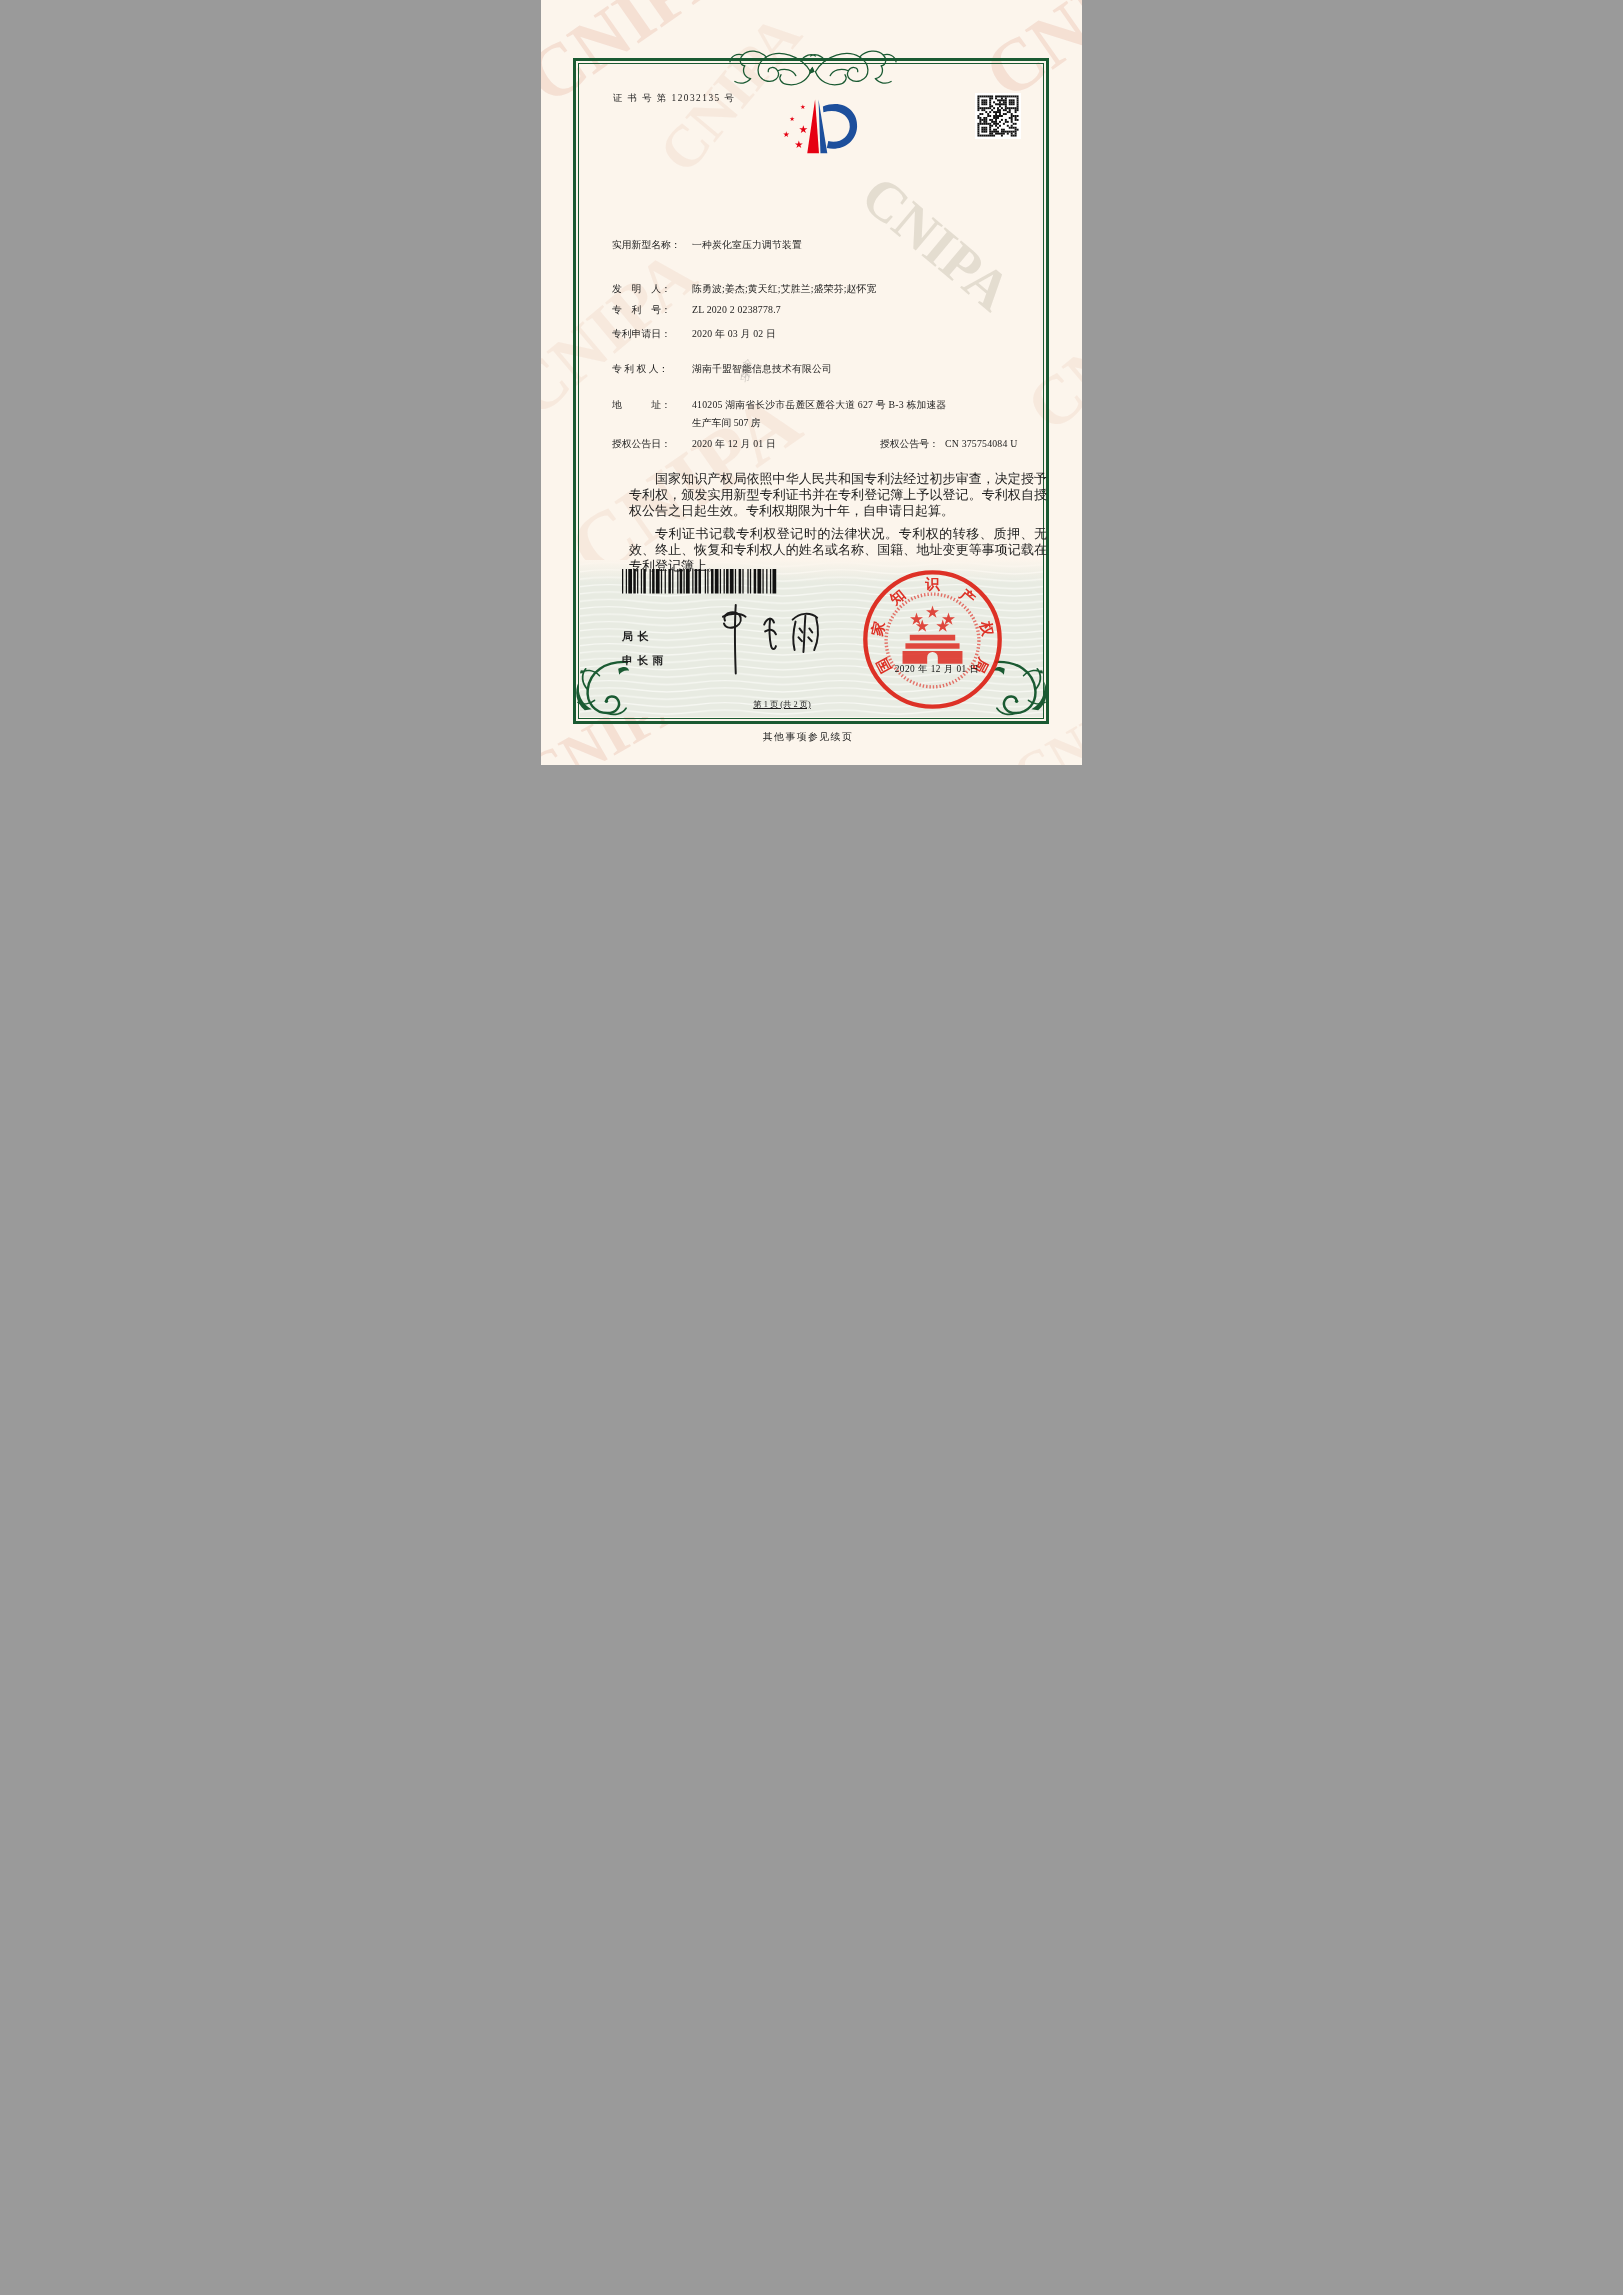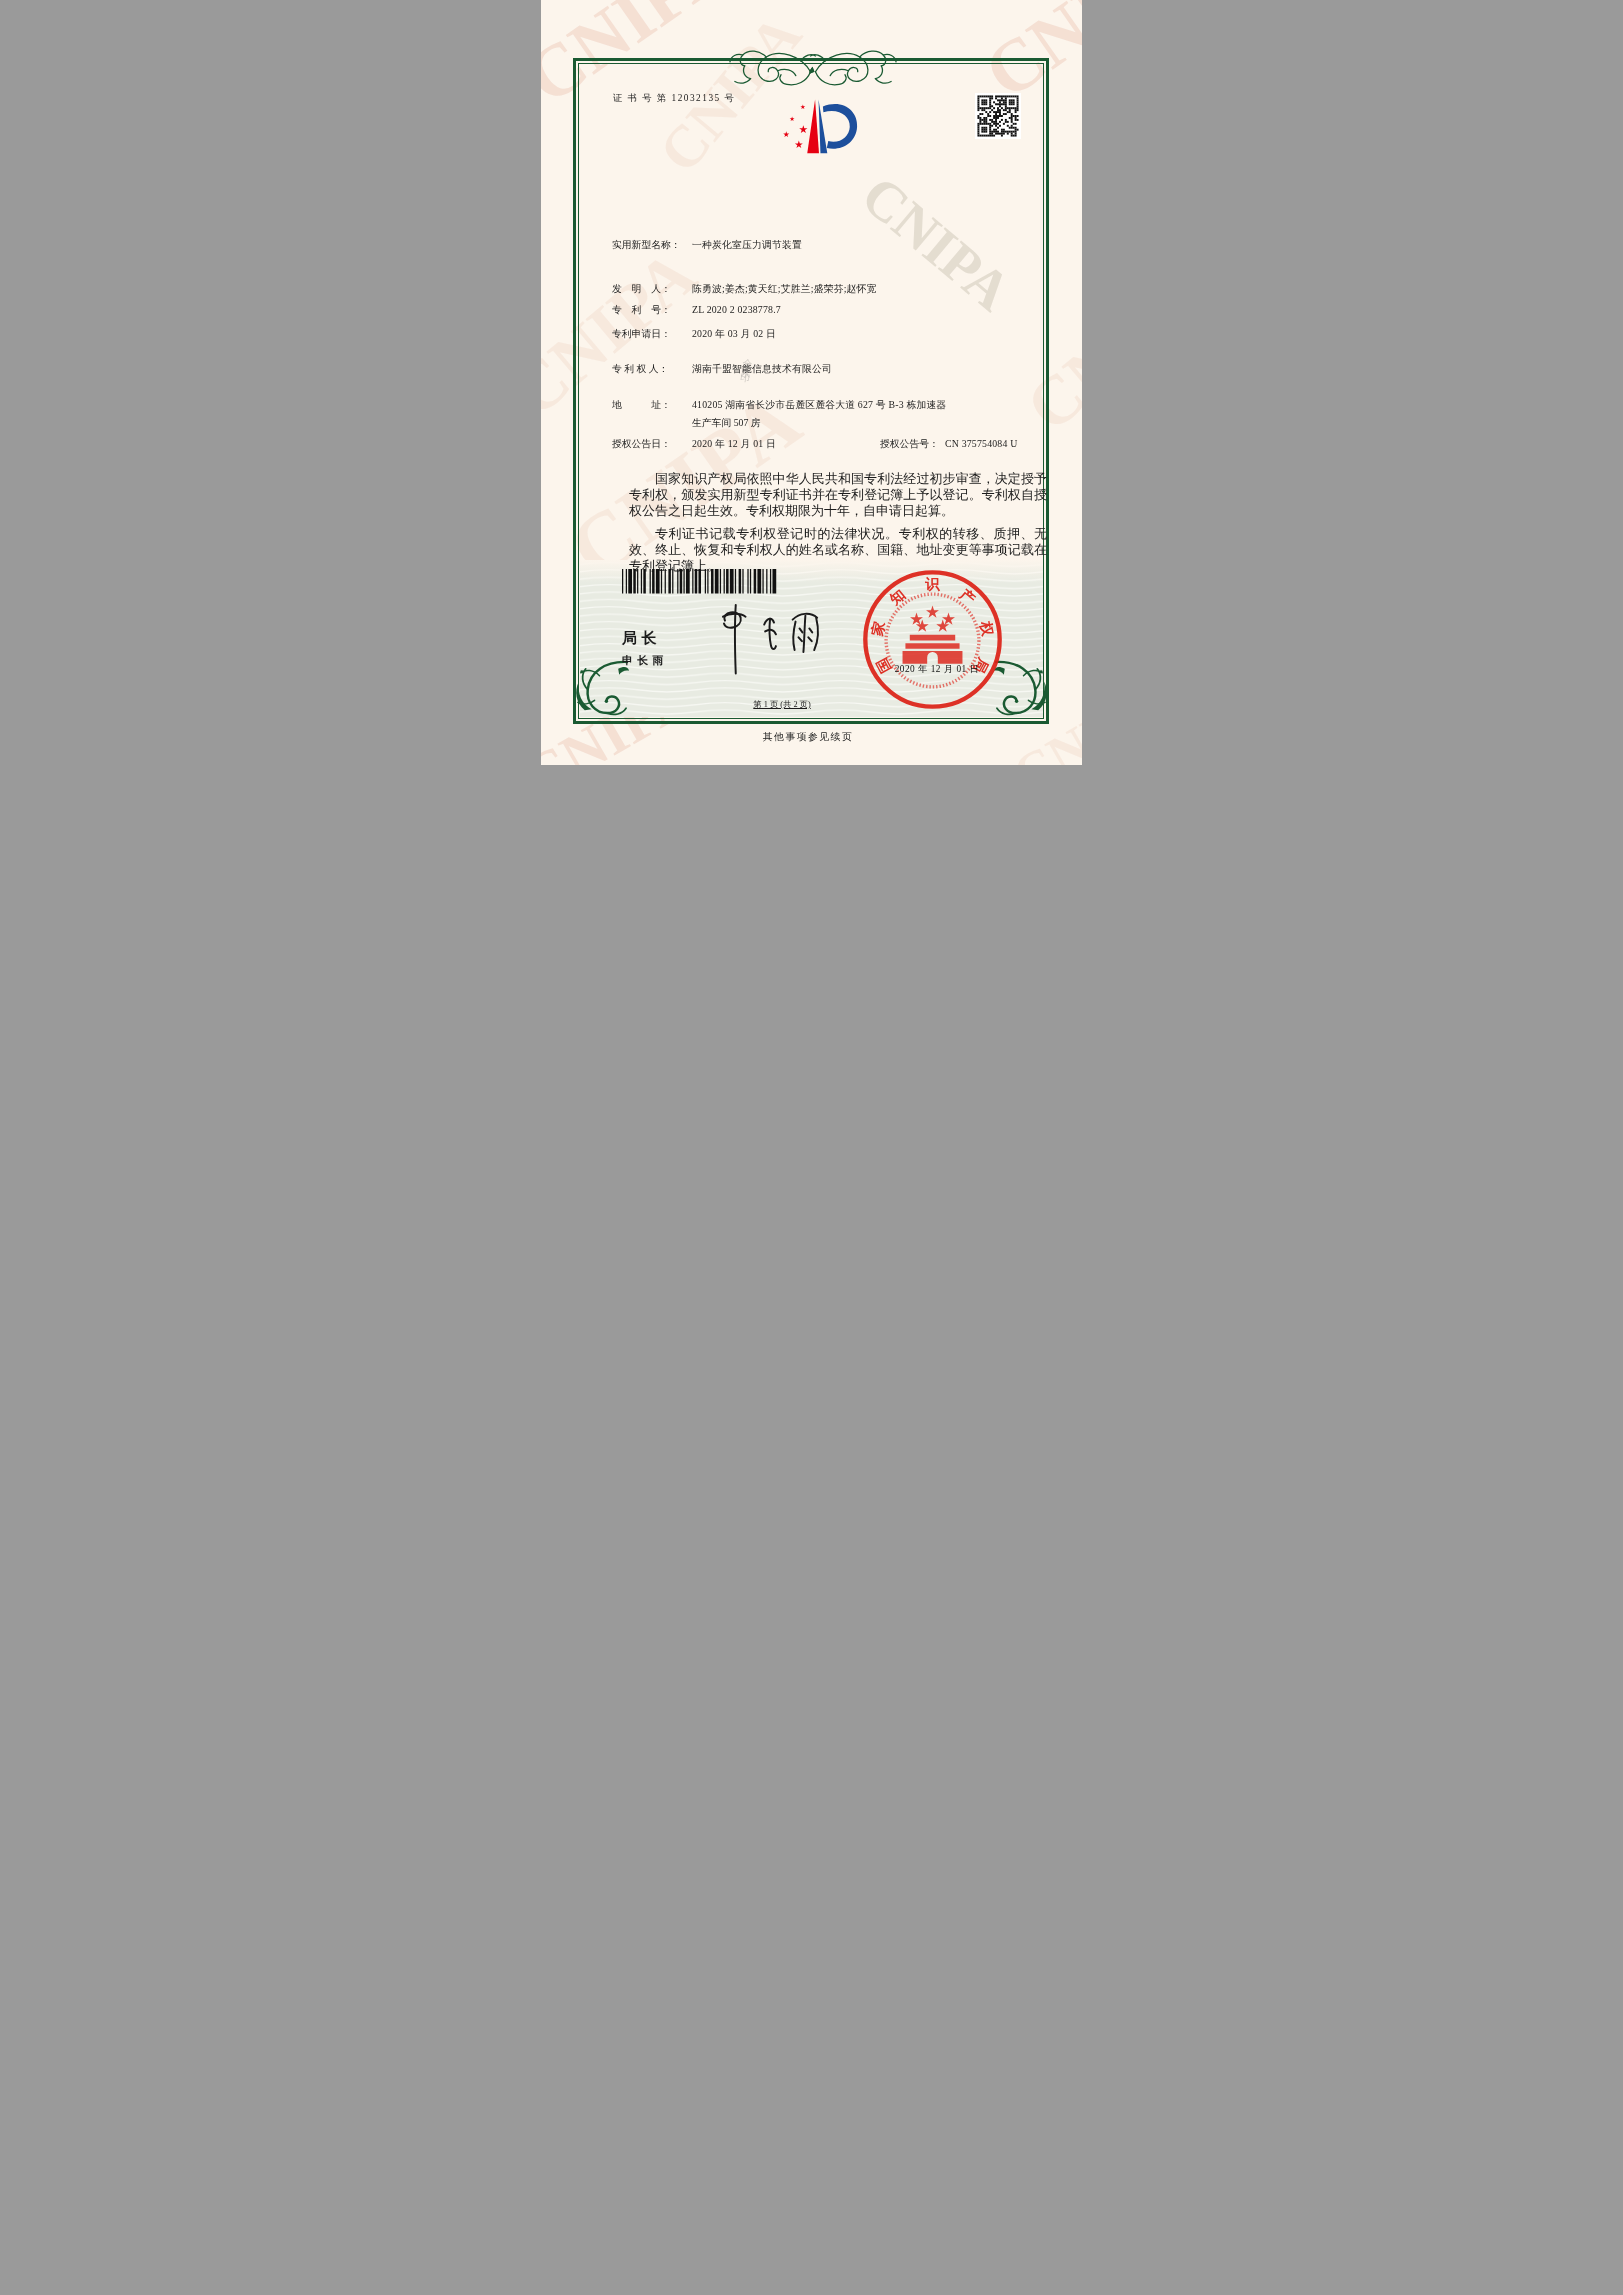--- a/index.html
+++ b/index.html
@@ -40,21 +40,21 @@
   .row .val{letter-spacing:0.2px;margin-top:40px;}
   .addr2{position:absolute;left:151px;z-index:4;font-size:9.8px;}
   .grant2{position:absolute;left:268px;top:0;font-size:9.8px;}
   .grant2 .lbl{display:inline-block;width:65px;}
   
   .para{position:absolute;left:71px;width:418px;z-index:4;
     font-size:13px;line-height:16px;text-align:justify;text-indent:2em;margin:17px;}
   
   .barcode{position:absolute;left:81px;top:569px;width:178px;height:24.5px;z-index:4;}
   .officer-title{position:absolute;left:81px;top:629px;z-index:4;
-    font-size:15px;letter-spacing:4.4px;font-family:"Liberation Sans","DejaVu Sans",sans-serif;font-weight:bold;}
+    font-size:11px;letter-spacing:4.4px;font-family:"Liberation Sans","DejaVu Sans",sans-serif;font-weight:bold;}
   .officer-name{position:absolute;left:81px;top:654px;z-index:4;
     font-size:10.8px;letter-spacing:4.4px;font-family:Liberation Mono, monospace;font-weight:bold;}
   .signature{position:absolute;left:174px;top:601px;width:118px;height:76px;z-index:5;}
   .seal{position:absolute;left:319px;top:567px;width:145px;height:145px;z-index:6;opacity:0.93;}
   .seal text{font-size:30px;font-weight:bold;fill:#dd2318;}
   .seal-date{position:absolute;left:344px;top:663px;width:104px;z-index:7;
     text-align:center;font-size:9.3px;letter-spacing:0.5px;color:#111;}
   .page-info{position:absolute;left:177px;top:699px;width:128px;z-index:4;
     text-align:center;font-size:8.3px;text-decoration:underline;}
   .note{position:absolute;left:32px;top:731px;width:470px;z-index:4;

